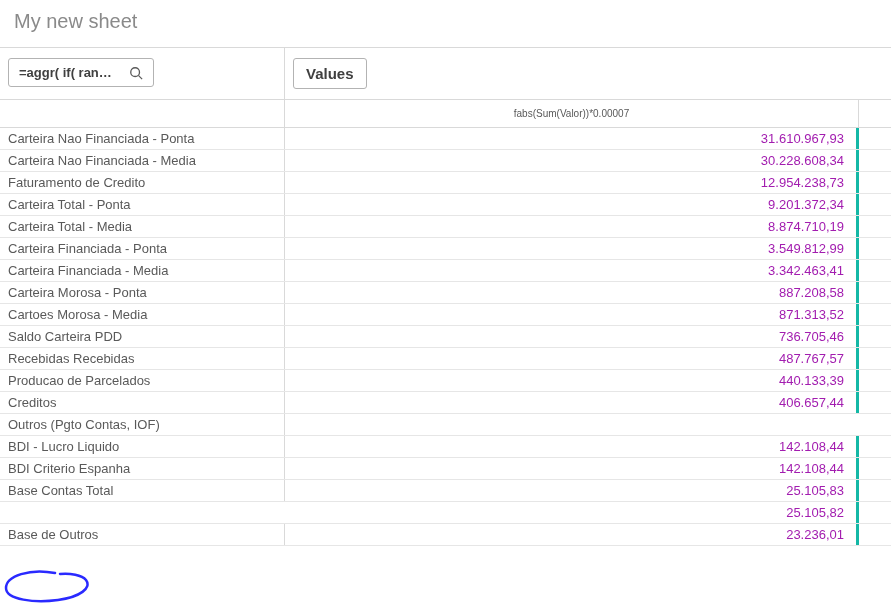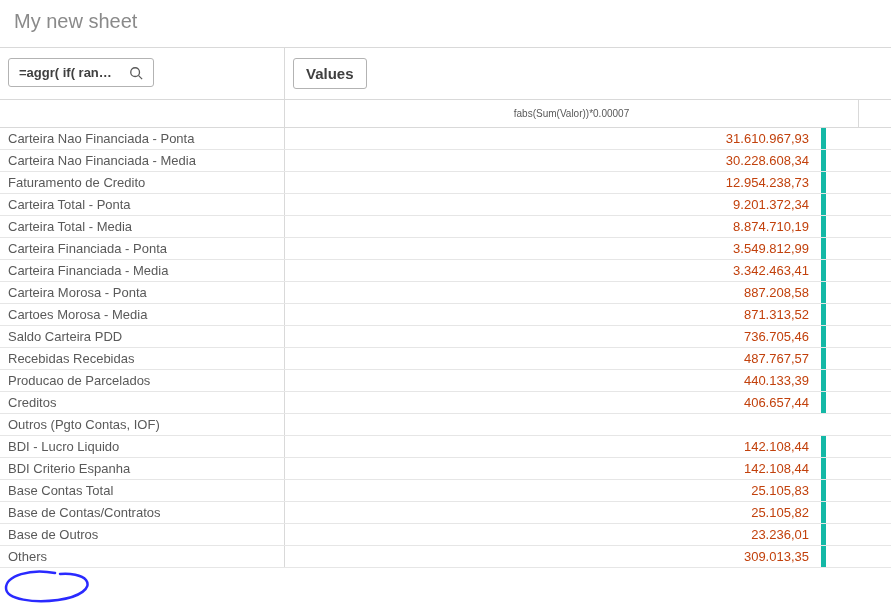--- a/index.html
+++ b/index.html
@@ -88,38 +88,37 @@
   }
   .right-spacer {
     width: 32px;
     flex: 0 0 32px;
   }
   .data-row {
     display: flex;
     border-bottom: 1px solid #e6e6e6;
     height: 22px;
     line-height: 22px;
-    gap: 33px;
   }
   .dim-cell {
     width: 285px;
     flex: 0 0 285px;
     padding: 0 8px;
     border-right: 1px solid #d9d9d9;
     color: #595959;
     white-space: nowrap;
     overflow: hidden;
     text-overflow: ellipsis;
   }
   .val-cell {
     flex: 1;
     text-align: right;
     padding: 0 12px;
-    border-right: 5px solid #14b8a6;
-    color: #c2410c;
+    border-right: 3px solid #14b8a6;
+    color: #a21caf;
   }
   .annotation {
     position: absolute;
     pointer-events: none;
   }
 </style>
 </head>
 <body>
 
 <div class="sheet-title">My new sheet</div>
@@ -230,32 +229,26 @@
         <div class="dim-cell">BDI Criterio Espanha</div>
         <div class="val-cell">142.108,44</div>
         <div class="right-spacer"></div>
       </div>
       <div class="data-row">
         <div class="dim-cell">Base Contas Total</div>
         <div class="val-cell">25.105,83</div>
         <div class="right-spacer"></div>
       </div>
       <div class="data-row">
-        <div class="dim-cell">Base de Contas/Contratos</div>
         <div class="val-cell">25.105,82</div>
         <div class="right-spacer"></div>
       </div>
       <div class="data-row">
         <div class="dim-cell">Base de Outros</div>
         <div class="val-cell">23.236,01</div>
-        <div class="right-spacer"></div>
-      </div>
-      <div class="data-row">
-        <div class="dim-cell">Others</div>
-        <div class="val-cell">309.013,35</div>
         <div class="right-spacer"></div>
       </div>
     </div>
 
 </div>
 
 <svg class="annotation" style="left:0px; top:570px; width:100px; height:34px;" viewBox="0 0 100 34">
   <path d="M 55 3 C 30 -2 6 6 6 18 C 6 30 35 33 58 30 C 80 27 92 18 86 10 C 82 5 70 3 60 4" fill="none" stroke="#2a2aff" stroke-width="2.5" stroke-linecap="round"></path>
 </svg>
 

